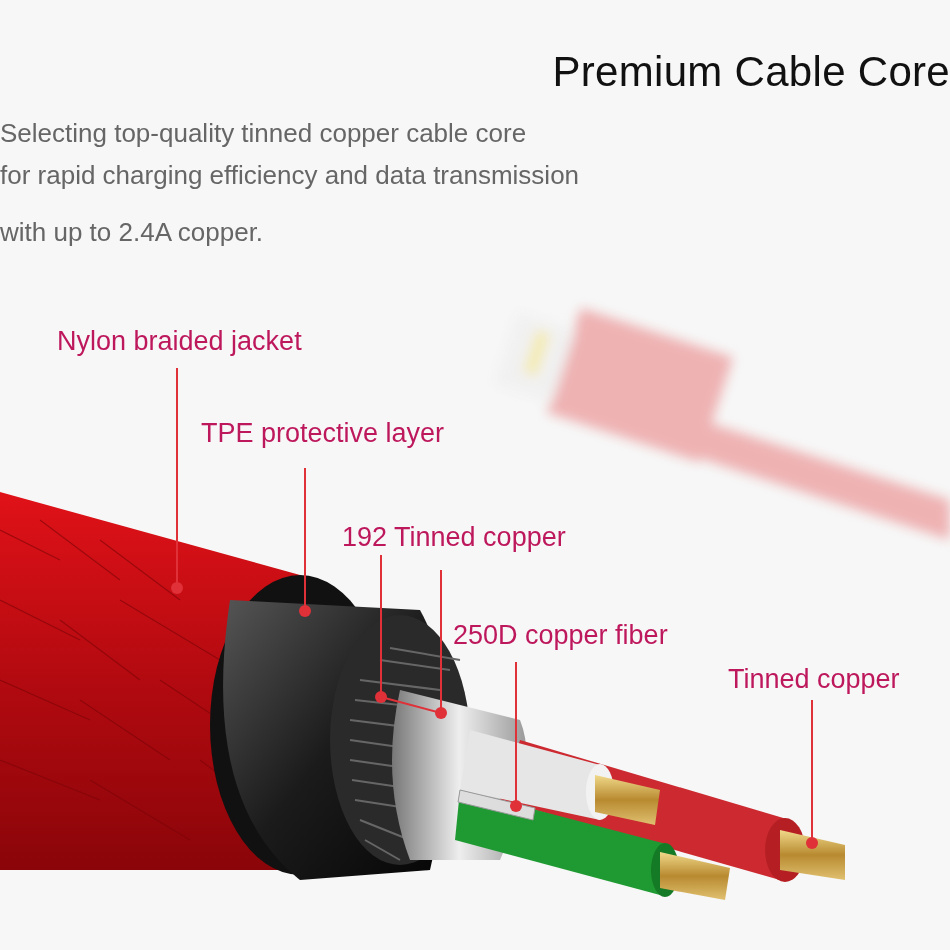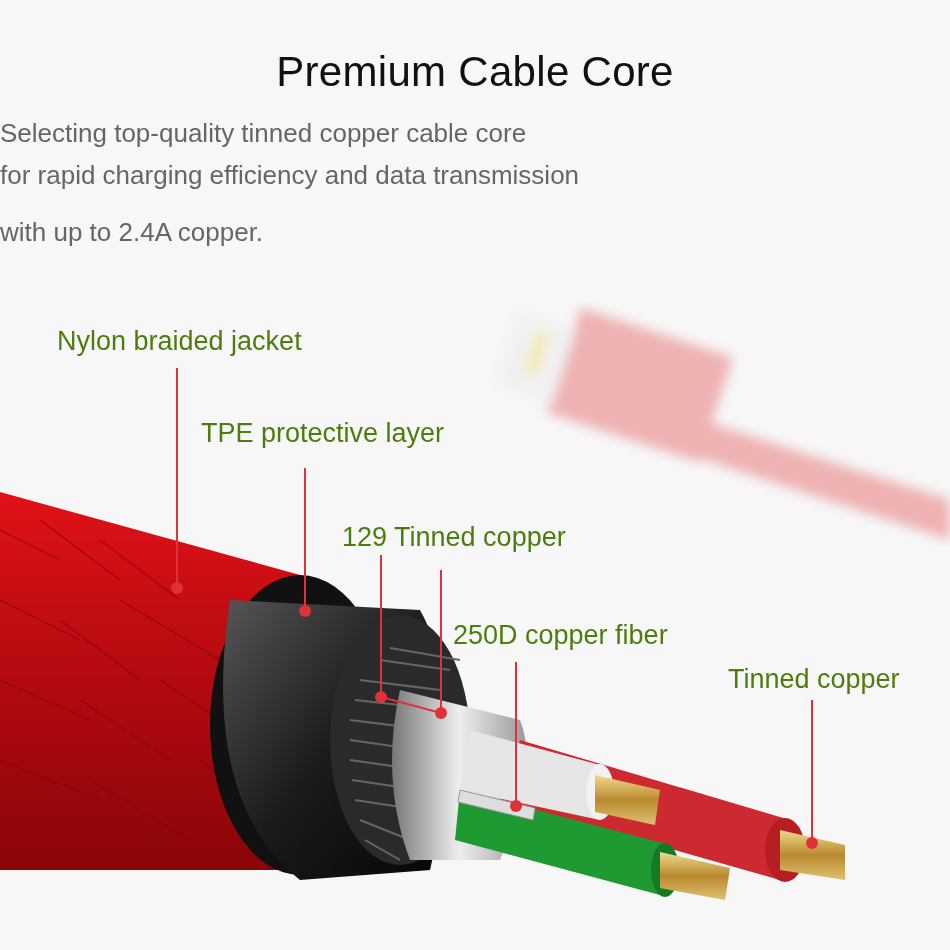--- a/index.html
+++ b/index.html
@@ -1,19 +1,19 @@
 <!DOCTYPE html>
 <html><head>
   <meta charset="utf-8">
   <style>
     html, body { margin: 0; padding: 0; }
     body { width: 950px; height: 950px; background: #f7f7f7; position: relative; overflow: hidden; font-family: "Liberation Sans", sans-serif; }
-    .title { position: absolute; top: 48px; left: 0; width: 950px; text-align: center; font-size: 42px; color: #111; letter-spacing: 0.3px; }
+    .title { position: absolute; top: 48px; left: 0; width: 950px; text-align: right; font-size: 42px; color: #111; letter-spacing: 0.3px; }
     .sub { position: absolute; left: 0; width: 950px; text-align: left; font-size: 26px; color: #666; }
-    .lbl { position: absolute; font-size: 27px; color: #4d7c0f; white-space: nowrap; }
+    .lbl { position: absolute; font-size: 27px; color: #be185d; white-space: nowrap; }
     svg.art { position: absolute; left: 0; top: 0; }
   </style>
 </head>
 <body>
 
 <svg class="art" width="950" height="950" viewBox="0 0 950 950">
   <defs>
     <linearGradient id="jk" x1="0" y1="0" x2="0" y2="1">
       <stop offset="0" stop-color="#e01218"></stop>
         <stop offset="0.5" stop-color="#b20a10"></stop>
@@ -91,15 +91,15 @@
   </g>
 </svg>
 
 <div class="title">Premium Cable Core</div>
 <div class="sub" style="top:118px">Selecting top-quality tinned copper cable core</div>
 <div class="sub" style="top:160px">for rapid charging efficiency and data transmission</div>
 <div class="sub" style="top:217px">with up to 2.4A copper.</div>
 
 <div class="lbl" style="left:57px;top:326px">Nylon braided jacket</div>
 <div class="lbl" style="left:201px;top:418px">TPE protective layer</div>
-<div class="lbl" style="left:342px;top:522px">129 Tinned copper</div>
+<div class="lbl" style="left:342px;top:522px">192 Tinned copper</div>
 <div class="lbl" style="left:453px;top:620px">250D copper fiber</div>
 <div class="lbl" style="left:728px;top:664px">Tinned copper</div>
 
 </body></html>

